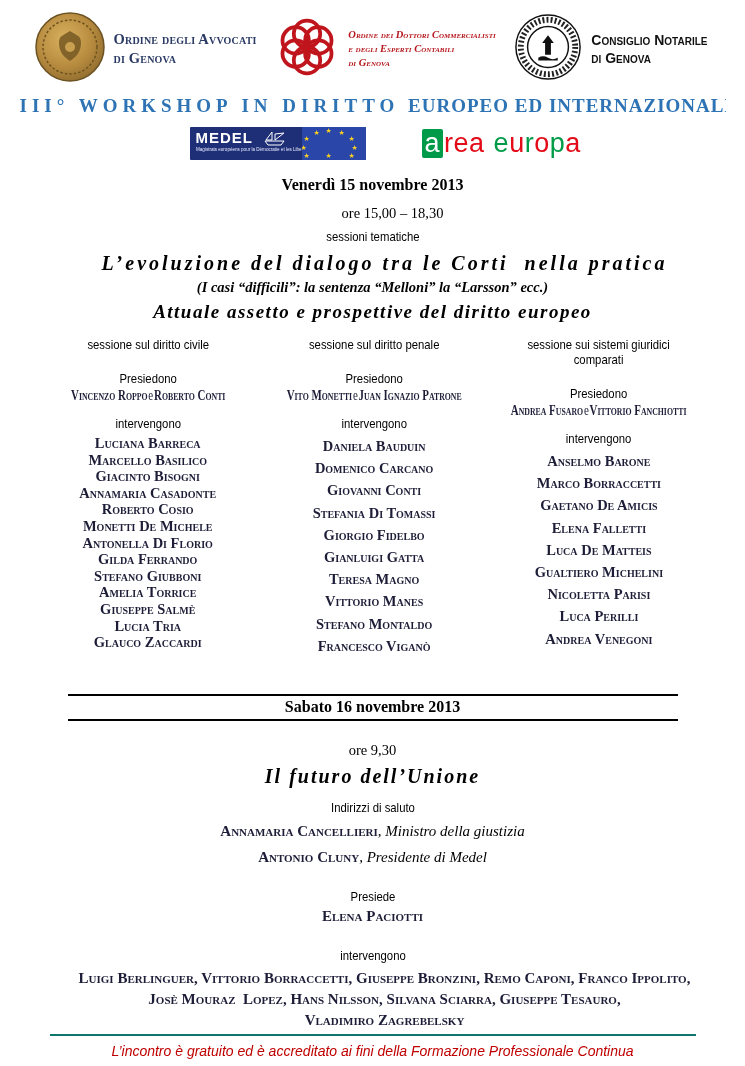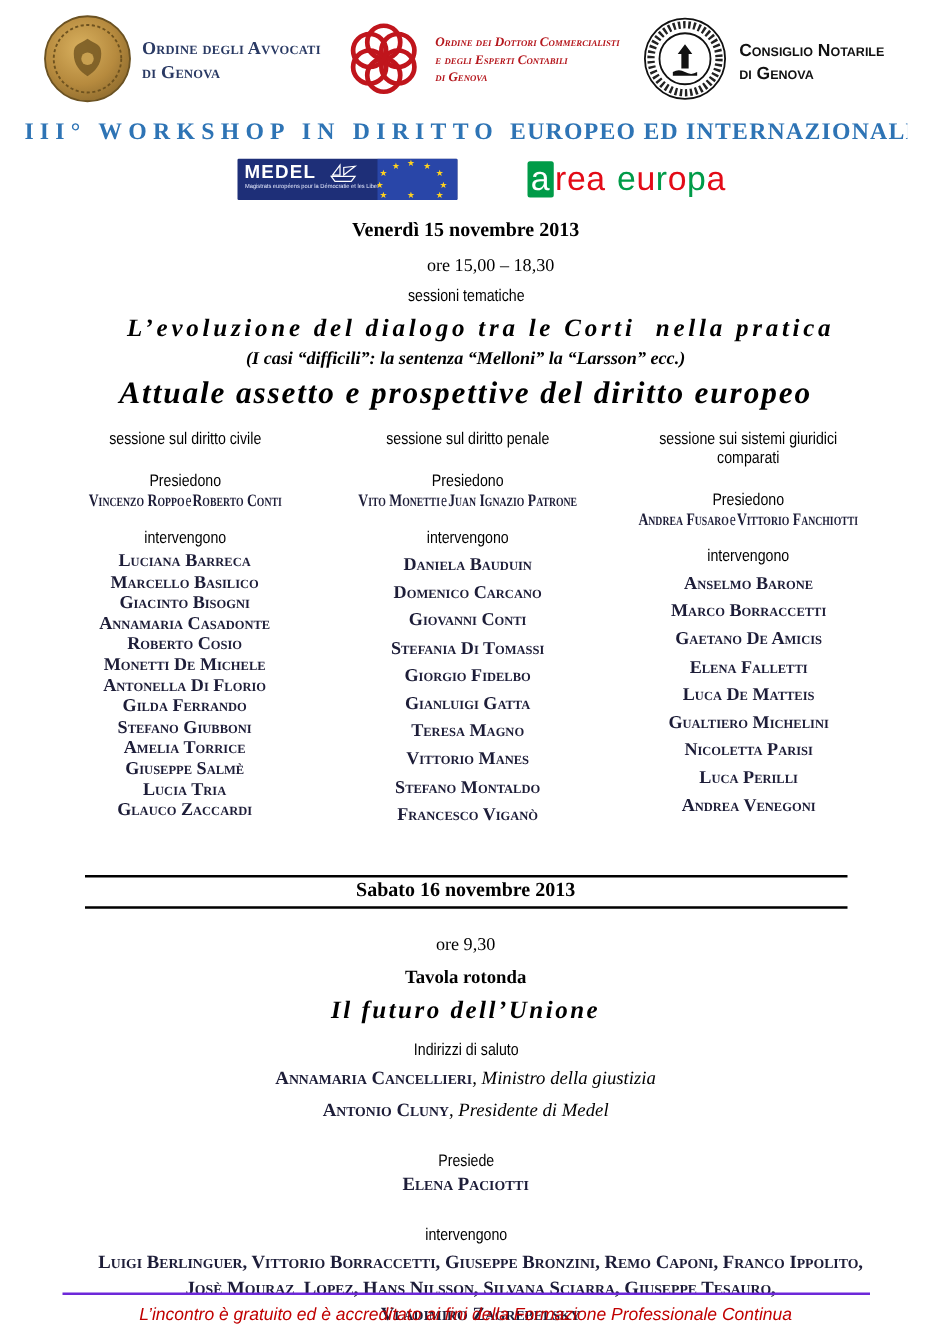--- a/index.html
+++ b/index.html
@@ -83,21 +83,21 @@
 
   
   .fri-date { margin-top:16px; }
   .fri-time { margin-top:11px;padding-left:40px; }
   .fri-kicker { margin-top:7px; }
   .fri-title {
     margin-top:8px; font-style:italic; font-weight:700; font-size:20px;
     letter-spacing:3px; white-space:pre-wrap;padding-left:24px;
   }
   .fri-sub { margin-top:4px; font-style:italic; font-weight:700; font-size:14.5px; }
-  .fri-title2 { margin-top:5px; font-style:italic; font-weight:600; font-size:25px; letter-spacing:1.5px; }
+  .fri-title2 { margin-top:5px; font-style:italic; font-weight:600; font-size:19px; letter-spacing:1.5px; }
 
   
   .columns { display:flex; margin-top:14px; padding:0 14px; }
   .col { text-align:center; }
   .col1 { width:245px; }
   .col2 { width:230px; }
   .col3 { flex:1; }
   .sess-header { font-size:13.5px; }
   .preside-label { margin-top:19px; }
   .presidents {
@@ -124,21 +124,21 @@
   .sat-person .role { font-style:italic; font-weight:400; color:#000; }
   .sat-preside-label { margin-top:22px; }
   .sat-preside-name { margin-top:4px; font-size:15px; }
   .sat-interv-label { margin-top:23px; }
   .sat-lines { margin-top:5px; font-size:15px;padding-left:24px; }
   .sat-lines div { line-height:21px; white-space:pre-wrap; }
 
   
   .footer {
     position:absolute; left:30px; right:30px; bottom:7px;
-    border-top:2px solid #6d28d9; padding-top:7px; text-align:center;
+    border-top:2px solid #0f766e; padding-top:7px; text-align:center;
   }
   .footer-note {
     color:#c00000; font-family:"Liberation Sans", sans-serif;
     font-style:italic; font-size:14px;
   }
 </style>
 </head>
 <body>
 
 <div class="page">
@@ -328,21 +328,20 @@
       </div>
 
     </div>
   </section>
 
   <section>
     <div class="sabato-band">
       <span class="serif-bold">Sabato 16 novembre 2013</span>
     </div>
     <div class="center serif-reg sat-time">ore 9,30</div>
-    <div class="center sat-kicker">Tavola rotonda</div>
     <div class="center sat-title">Il futuro dell’Unione</div>
 
     <div class="center narrow sat-greet-label">Indirizzi di saluto</div>
     <div class="center sat-person">
       <span class="smallcaps">Annamaria Cancellieri</span><span class="role">, Ministro della giustizia</span>
     </div>
     <div class="center sat-person">
       <span class="smallcaps">Antonio Cluny</span><span class="role">, Presidente di Medel</span>
     </div>
 

